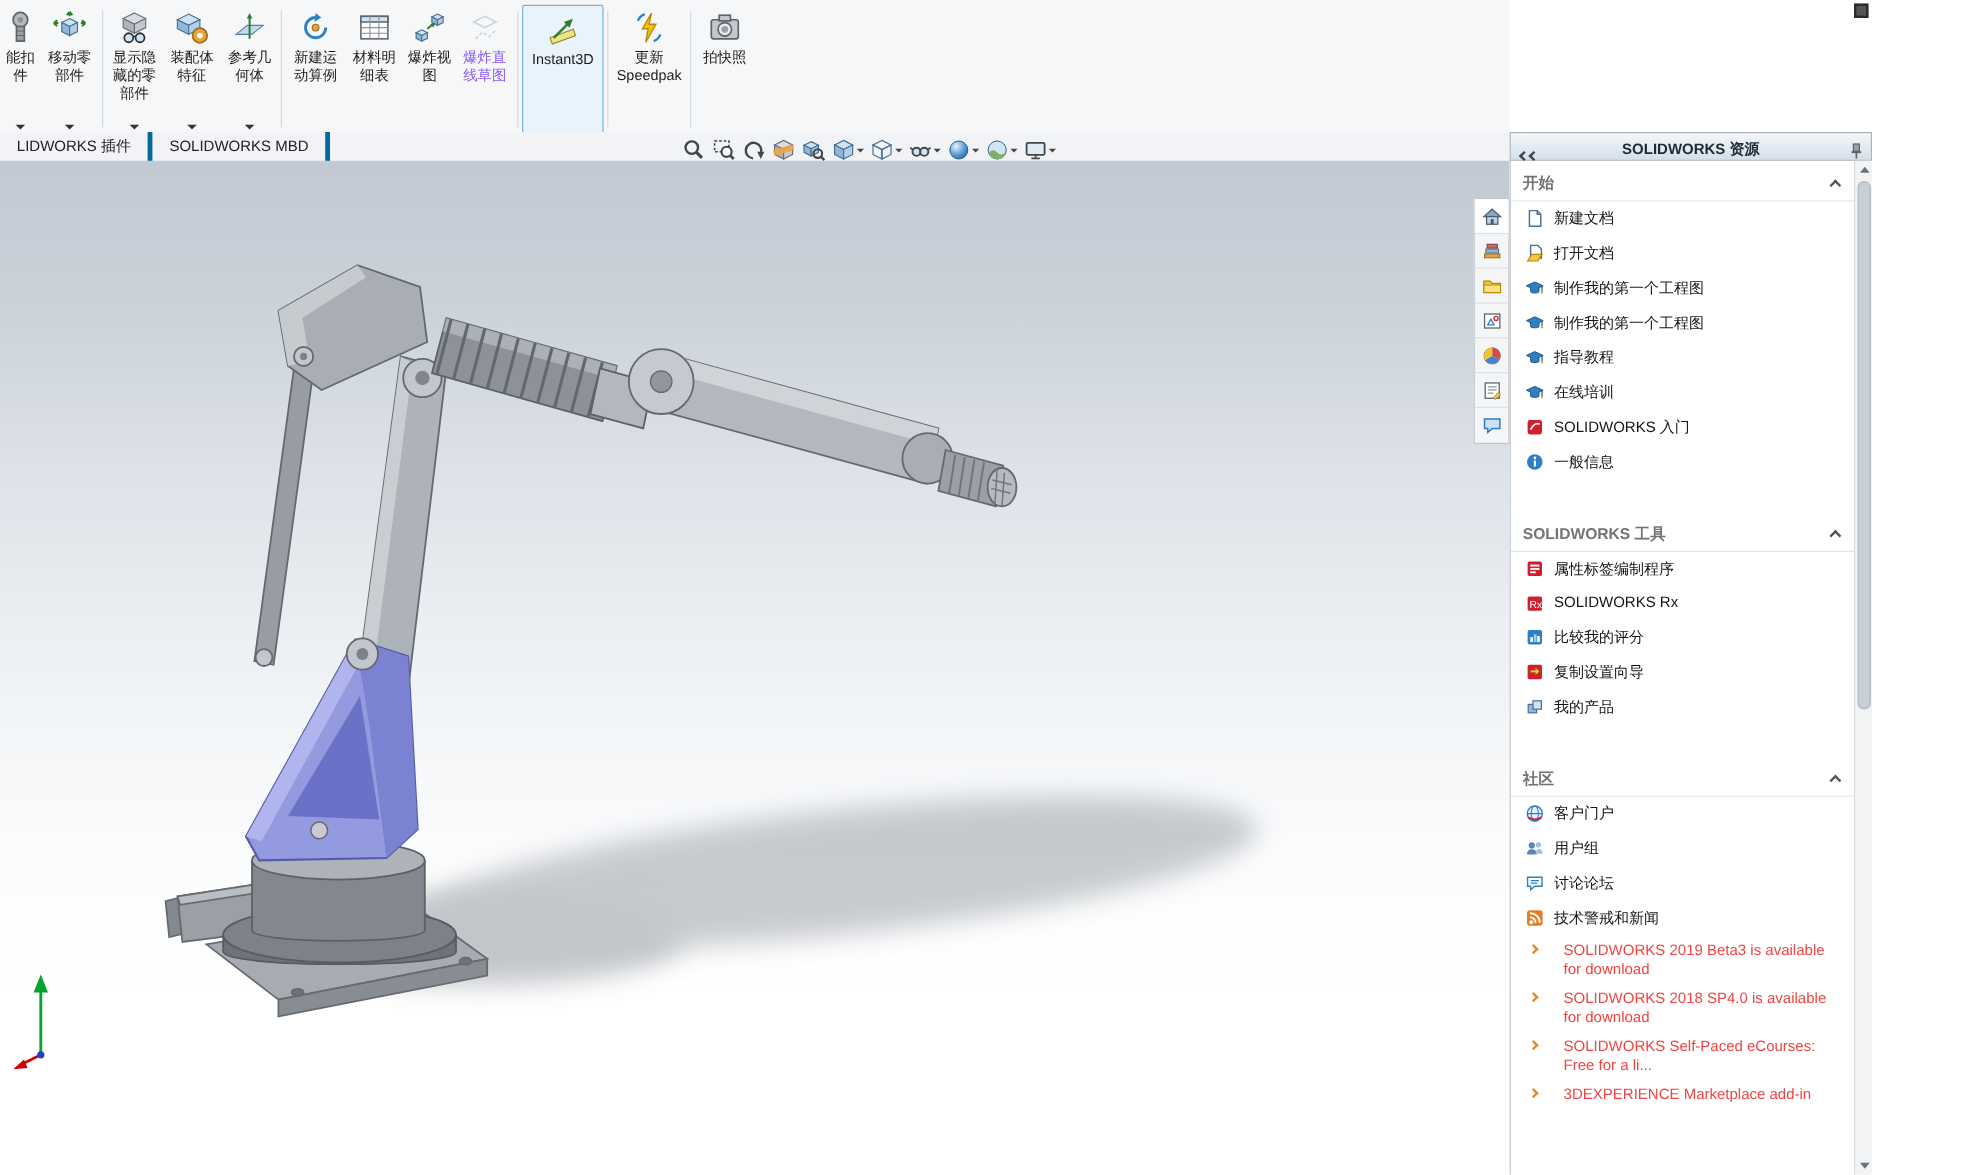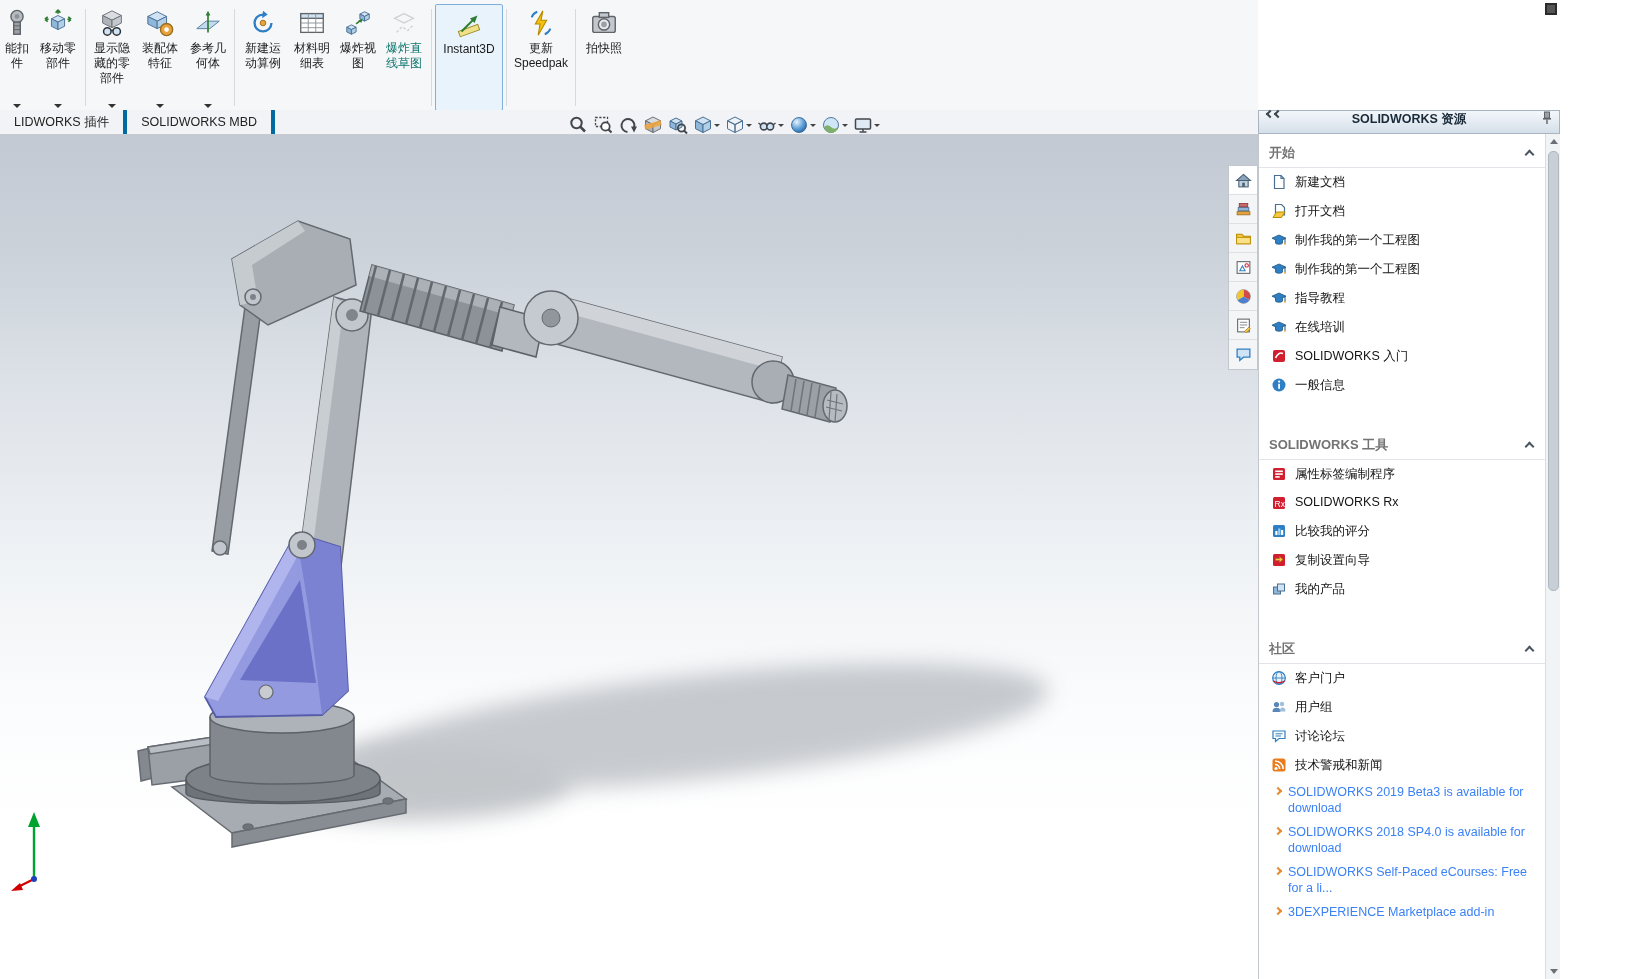--- a/index.html
+++ b/index.html
@@ -5,21 +5,21 @@
   *{margin:0;padding:0;box-sizing:border-box}
   html,body{width:1652px;height:979px;overflow:hidden}
   body{position:relative;font-family:"Liberation Sans","DejaVu Sans",sans-serif;background:#fff;color:#1b1b1b}
 
   
   .ribbon{position:absolute;left:0;top:0;width:1258px;height:114px;background:#f6f7f9;border-bottom:1px solid #dadde1;display:flex;align-items:stretch;padding:4px 2px 2px 0}
   .rbtn{display:flex;flex-direction:column;align-items:center;padding:4px 2px 2px;position:relative;font-size:12px;line-height:15px;text-align:center;color:#1b1b1b;cursor:default}
   .rbtn .ricon{width:30px;height:30px;margin-bottom:3px;flex:none}
   .rbtn .rlabel{word-break:break-word}
   .rbtn .dd{width:0;height:0;border-left:4px solid transparent;border-right:4px solid transparent;border-top:4px solid #333;margin-top:auto;margin-bottom:1px}
-  .rbtn.disabled{color:#0f766e}
+  .rbtn.disabled{color:#8b5cf6}
   .rbtn.disabled .ricon{opacity:.5}
   .rbtn.active{background:#e9f3fc;border:1px solid #7fb0dd;border-radius:2px}
   .rsep{width:1px;background:#d6d9dd;margin:5px 3px;flex:none}
 
   
   .tabrow{position:absolute;left:0;top:110px;width:1258px;height:25px;background:#f1f3f6;border-bottom:1px solid #c7cbd0;display:flex;align-items:stretch;font-size:12.5px;color:#222}
   .ctab{display:flex;align-items:center;padding:0 14px;border-right:4px solid #0369a1}
 
   
   .hud{position:absolute;left:566px;top:112px;height:26px;display:flex;align-items:center;gap:1px;z-index:5}
@@ -27,32 +27,32 @@
   .hudbtn svg{width:20px;height:20px}
   .hud .dd{width:0;height:0;border-left:3px solid transparent;border-right:3px solid transparent;border-top:3.5px solid #444;margin-left:1px}
 
   
   .viewport{position:absolute;left:0;top:135px;width:1258px;height:844px;overflow:hidden;
     background:linear-gradient(180deg,#c2c9d2 0%,#ccd2da 14%,#dde2e8 30%,#eff2f5 50%,#fbfcfd 68%,#ffffff 82%)}
   .model{position:absolute;left:0;top:0}
   .triad{position:absolute;left:4px;top:660px}
 
   
-  .pane-header{position:absolute;left:1258px;top:110px;width:302px;height:24px;background:linear-gradient(#f3f7fb,#d5dfe9);border:1px solid #a9b4c0;display:flex;align-items:flex-start;font-size:12.5px;font-weight:bold;color:#1b2b3a;padding:0 6px;z-index:4}
+  .pane-header{position:absolute;left:1258px;top:110px;width:302px;height:24px;background:linear-gradient(#f3f7fb,#d5dfe9);border:1px solid #a9b4c0;display:flex;align-items:flex-end;font-size:12.5px;font-weight:bold;color:#1b2b3a;padding:0 6px;z-index:4}
   .pane-header .title{flex:1;text-align:center}
   .collapse-ch{display:flex;gap:2px;margin-left:2px}
   .chevL{width:6px;height:6px;border-left:2px solid #3c4650;border-bottom:2px solid #3c4650;transform:rotate(45deg)}
   .pane{position:absolute;left:1258px;top:134px;width:287px;height:845px;background:#fff;border-left:1px solid #c2c7cd;overflow:hidden;font-size:12.5px;z-index:3}
   .section{margin-top:30px}
   .section:first-child{margin-top:4px}
   .sec-head{display:flex;align-items:center;justify-content:space-between;padding:6px 12px 5px 10px;font-weight:bold;font-size:13px;color:#737373;border-bottom:1px solid #e2e6ea}
   .chev-up{width:7px;height:7px;border-left:2px solid #4a5560;border-top:2px solid #4a5560;transform:rotate(45deg);margin-top:3px}
   .item{display:flex;align-items:flex-start;gap:8px;padding:6px 10px 6px 12px;color:#141414}
   .item svg{width:16px;height:16px;flex:none}
-  .news-item{display:flex;gap:7px;padding:4px 10px 4px 16px;color:#3b82f6;line-height:16px}
+  .news-item{display:flex;gap:22px;padding:4px 10px 4px 16px;color:#ef4444;line-height:16px}
   .bullet{width:6px;height:6px;border-right:2px solid #e58b2f;border-top:2px solid #e58b2f;transform:rotate(45deg);flex:none;margin-top:4px}
 
   
   .pane-tabs{position:absolute;left:1228px;top:165px;width:30px;background:#f3f5f7;border:1px solid #c2c7cd;z-index:4}
   .ptab{height:29px;border-bottom:1px solid #dde0e4;display:flex;align-items:center;justify-content:center}
   .ptab:last-child{border-bottom:none}
   .ptab svg{width:17px;height:17px}
   .ptab.active{background:#ffffff}
 
   

